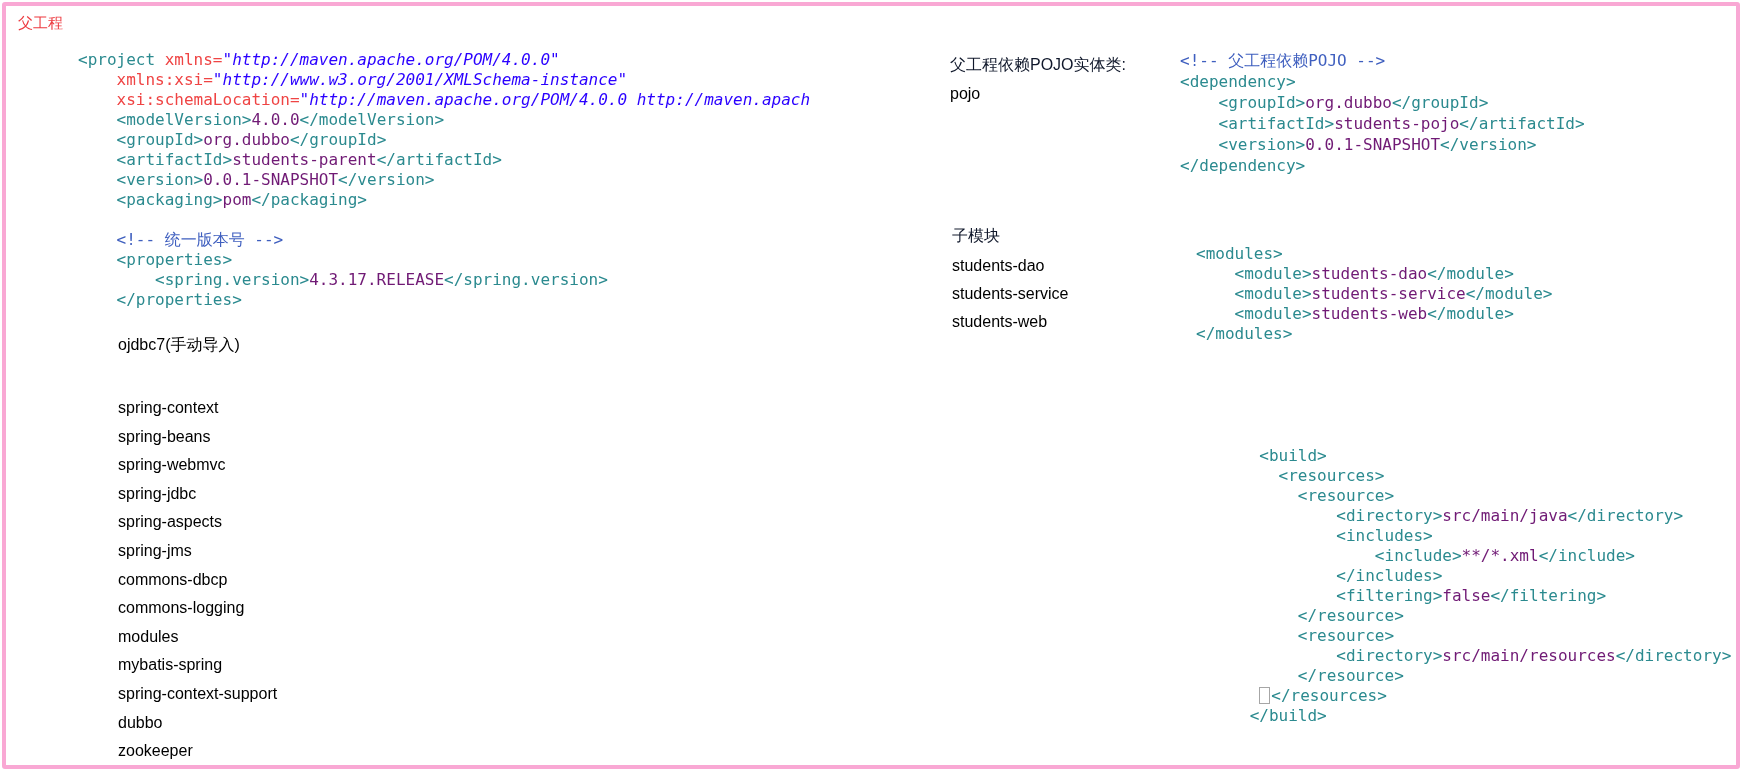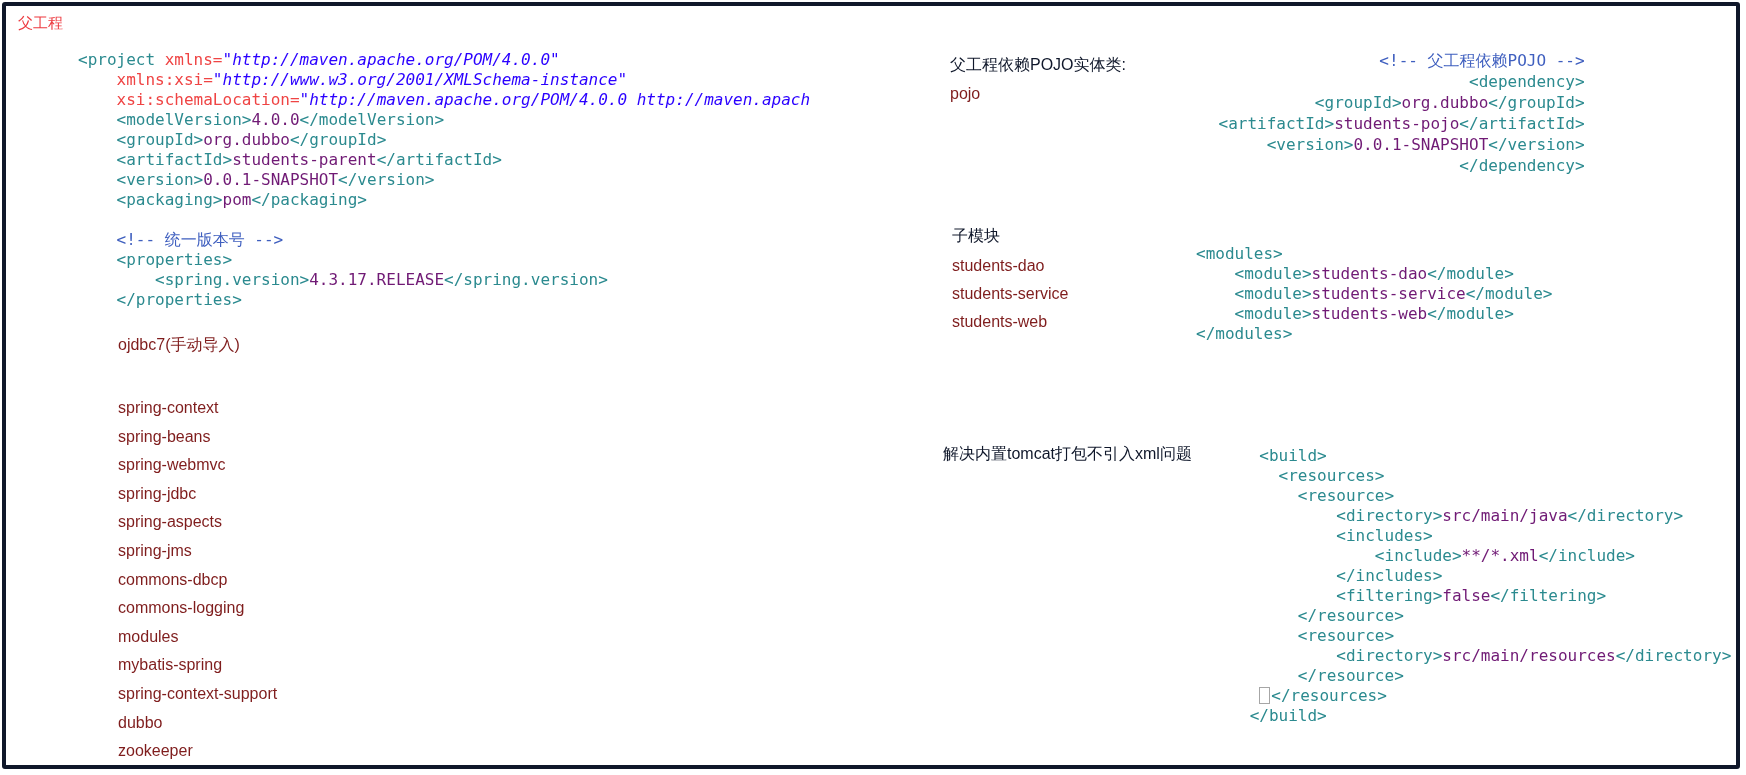--- a/index.html
+++ b/index.html
@@ -1,27 +1,27 @@
 <!DOCTYPE html>
 <html><head>
 <meta charset="utf-8">
 <style>
   html,body{margin:0;padding:0;background:#fff;}
   .stage{position:relative;width:1746px;height:775px;background:#fff;overflow:hidden;
          font-family:"Liberation Sans","DejaVu Sans",sans-serif;}
   .page{position:absolute;left:2px;top:2px;width:1730px;height:759px;
-        border:4px solid #0f172a;border-radius:3px;background:#fff;overflow:hidden;}
+        border:4px solid #f9a8d4;border-radius:3px;background:#fff;overflow:hidden;}
   .page-title{position:absolute;left:12px;top:8px;font-size:15px;color:#ed3b40;}
 
   
   .code{position:absolute;font-family:"DejaVu Sans Mono","Liberation Mono",monospace;
         font-size:16px;line-height:20px;white-space:pre;color:#000;}
   .cl{height:20px;position:relative;white-space:pre;}
   .cl span{position:relative;}
-  .code-dep .cl{height:21px;line-height:21px;text-align:right;}
+  .code-dep .cl{height:21px;line-height:21px;}
   .tk-tag{color:#2b8a8f;}
   .tk-attr{color:#ef4444;}
   .tk-val{color:#2a00ff;font-style:italic;}
   .tk-com{color:#3f5fbf;}
   .tk-txt{color:#701a75;font-weight:normal;}
   .tk-pl{color:#000;}
   .hl-band{position:absolute;left:-30px;top:0;width:390px;height:20px;background:#e1ecf9;}
   .cursor-box{display:inline-block;width:9px;height:15px;border:1px solid #a6a6a6;
               vertical-align:-3px;margin-right:1px;background:transparent;}
 
@@ -30,21 +30,21 @@
   .code-mods{left:1190px;top:238px;}
   .code-build{left:1234px;top:440px;}
 
   
   .label{position:absolute;font-size:16px;line-height:22px;color:#0f172a;}
   .label1{left:944px;top:48px;}
   .label2{left:946px;top:219px;}
   .label3{left:937px;top:437px;}
 
   
-  .red-item{color:#7f1d1d;font-size:16px;line-height:26px;}
+  .red-item{color:#000000;font-size:16px;line-height:26px;}
   .pos{position:absolute;}
   .manual{left:112px;top:326px;}
   .pojo-item{left:944px;top:75px;}
   .red-list{position:absolute;color:#ed3b40;font-size:16px;}
   .deps{left:112px;top:388px;}
   .deps .red-item{line-height:28.6px;height:28.6px;}
   .mods{left:946px;top:246px;}
   .mods .red-item{line-height:28px;height:28px;}
 </style>
 </head>
@@ -78,16 +78,15 @@
     <div class="code code-dep"><div class="cl"><span class="tk-com">&lt;!-- 父工程依赖POJO --&gt;</span></div><div class="cl"><span class="tk-tag">&lt;dependency&gt;</span></div><div class="cl"><span class="tk-pl">    </span><span class="tk-tag">&lt;groupId&gt;</span><span class="tk-txt">org.dubbo</span><span class="tk-tag">&lt;/groupId&gt;</span></div><div class="cl"><span class="tk-pl">    </span><span class="tk-tag">&lt;artifactId&gt;</span><span class="tk-txt">students-pojo</span><span class="tk-tag">&lt;/artifactId&gt;</span></div><div class="cl"><span class="tk-pl">    </span><span class="tk-tag">&lt;version&gt;</span><span class="tk-txt">0.0.1-SNAPSHOT</span><span class="tk-tag">&lt;/version&gt;</span></div><div class="cl"><span class="tk-tag">&lt;/dependency&gt;</span></div></div>
 
     <div class="label label2">子模块</div>
     <div class="red-list mods">
         <div class="red-item">students-dao</div>
         <div class="red-item">students-service</div>
         <div class="red-item">students-web</div>
       </div>
     <div class="code code-mods"><div class="cl"><span class="tk-tag">&lt;modules&gt;</span></div><div class="cl"><span class="tk-pl">    </span><span class="tk-tag">&lt;module&gt;</span><span class="tk-txt">students-dao</span><span class="tk-tag">&lt;/module&gt;</span></div><div class="cl"><span class="tk-pl">    </span><span class="tk-tag">&lt;module&gt;</span><span class="tk-txt">students-service</span><span class="tk-tag">&lt;/module&gt;</span></div><div class="cl"><span class="tk-pl">    </span><span class="tk-tag">&lt;module&gt;</span><span class="tk-txt">students-web</span><span class="tk-tag">&lt;/module&gt;</span></div><div class="cl"><span class="tk-tag">&lt;/modules&gt;</span></div></div>
 
-    <div class="label label3">解决内置tomcat打包不引入xml问题</div>
     <div class="code code-build"><div class="cl"><span class="tk-pl">  </span><span class="tk-tag">&lt;build&gt;</span></div><div class="cl"><span class="tk-pl">    </span><span class="tk-tag">&lt;resources&gt;</span></div><div class="cl"><span class="tk-pl">      </span><span class="tk-tag">&lt;resource&gt;</span></div><div class="cl"><span class="tk-pl">          </span><span class="tk-tag">&lt;directory&gt;</span><span class="tk-txt">src/main/java</span><span class="tk-tag">&lt;/directory&gt;</span></div><div class="cl"><span class="tk-pl">          </span><span class="tk-tag">&lt;includes&gt;</span></div><div class="cl"><span class="tk-pl">              </span><span class="tk-tag">&lt;include&gt;</span><span class="tk-txt">**/*.xml</span><span class="tk-tag">&lt;/include&gt;</span></div><div class="cl"><span class="tk-pl">          </span><span class="tk-tag">&lt;/includes&gt;</span></div><div class="cl"><span class="tk-pl">          </span><span class="tk-tag">&lt;filtering&gt;</span><span class="tk-txt">false</span><span class="tk-tag">&lt;/filtering&gt;</span></div><div class="cl"><span class="tk-pl">      </span><span class="tk-tag">&lt;/resource&gt;</span></div><div class="cl"><span class="tk-pl">      </span><span class="tk-tag">&lt;resource&gt;</span></div><div class="cl"><span class="tk-pl">          </span><span class="tk-tag">&lt;directory&gt;</span><span class="tk-txt">src/main/resources</span><span class="tk-tag">&lt;/directory&gt;</span></div><div class="cl"><span class="tk-pl">      </span><span class="tk-tag">&lt;/resource&gt;</span></div><div class="cl hl"><span class="hl-band"></span><span class="tk-pl">  </span><span class="cursor-box"></span><span class="tk-tag">&lt;/resources&gt;</span></div><div class="cl"><span class="tk-pl"> </span><span class="tk-tag">&lt;/build&gt;</span></div></div>
   </div>
 </div>
 
 </body></html>

